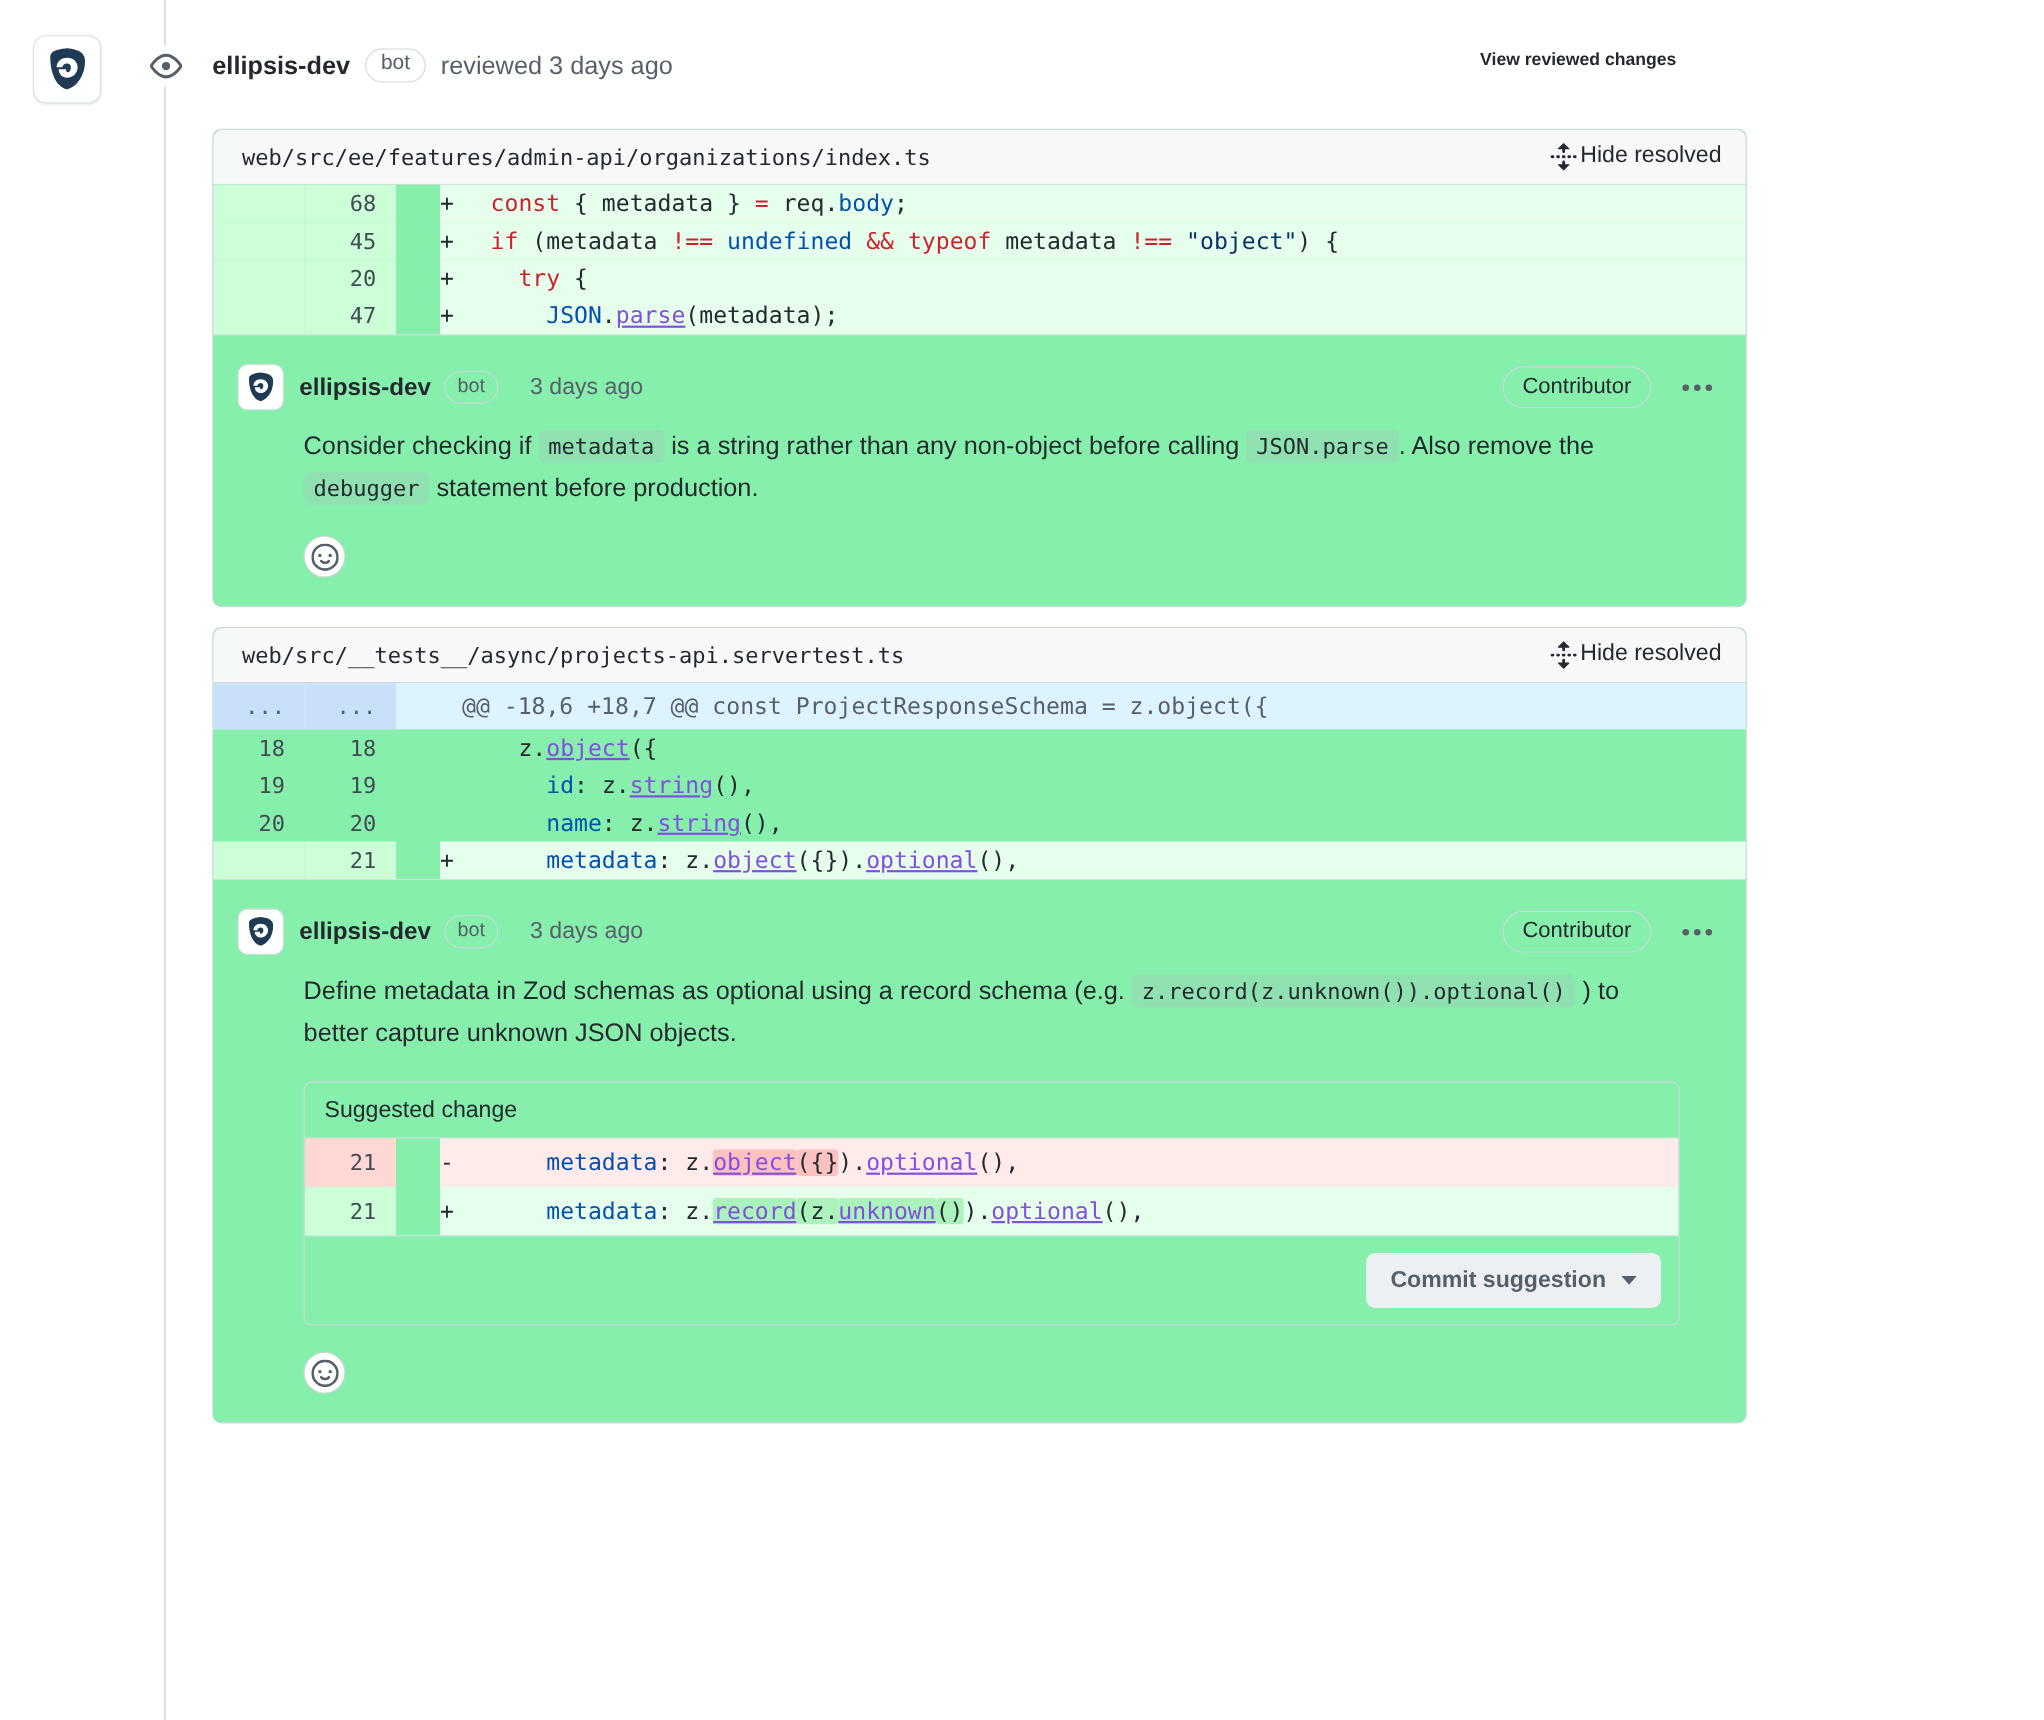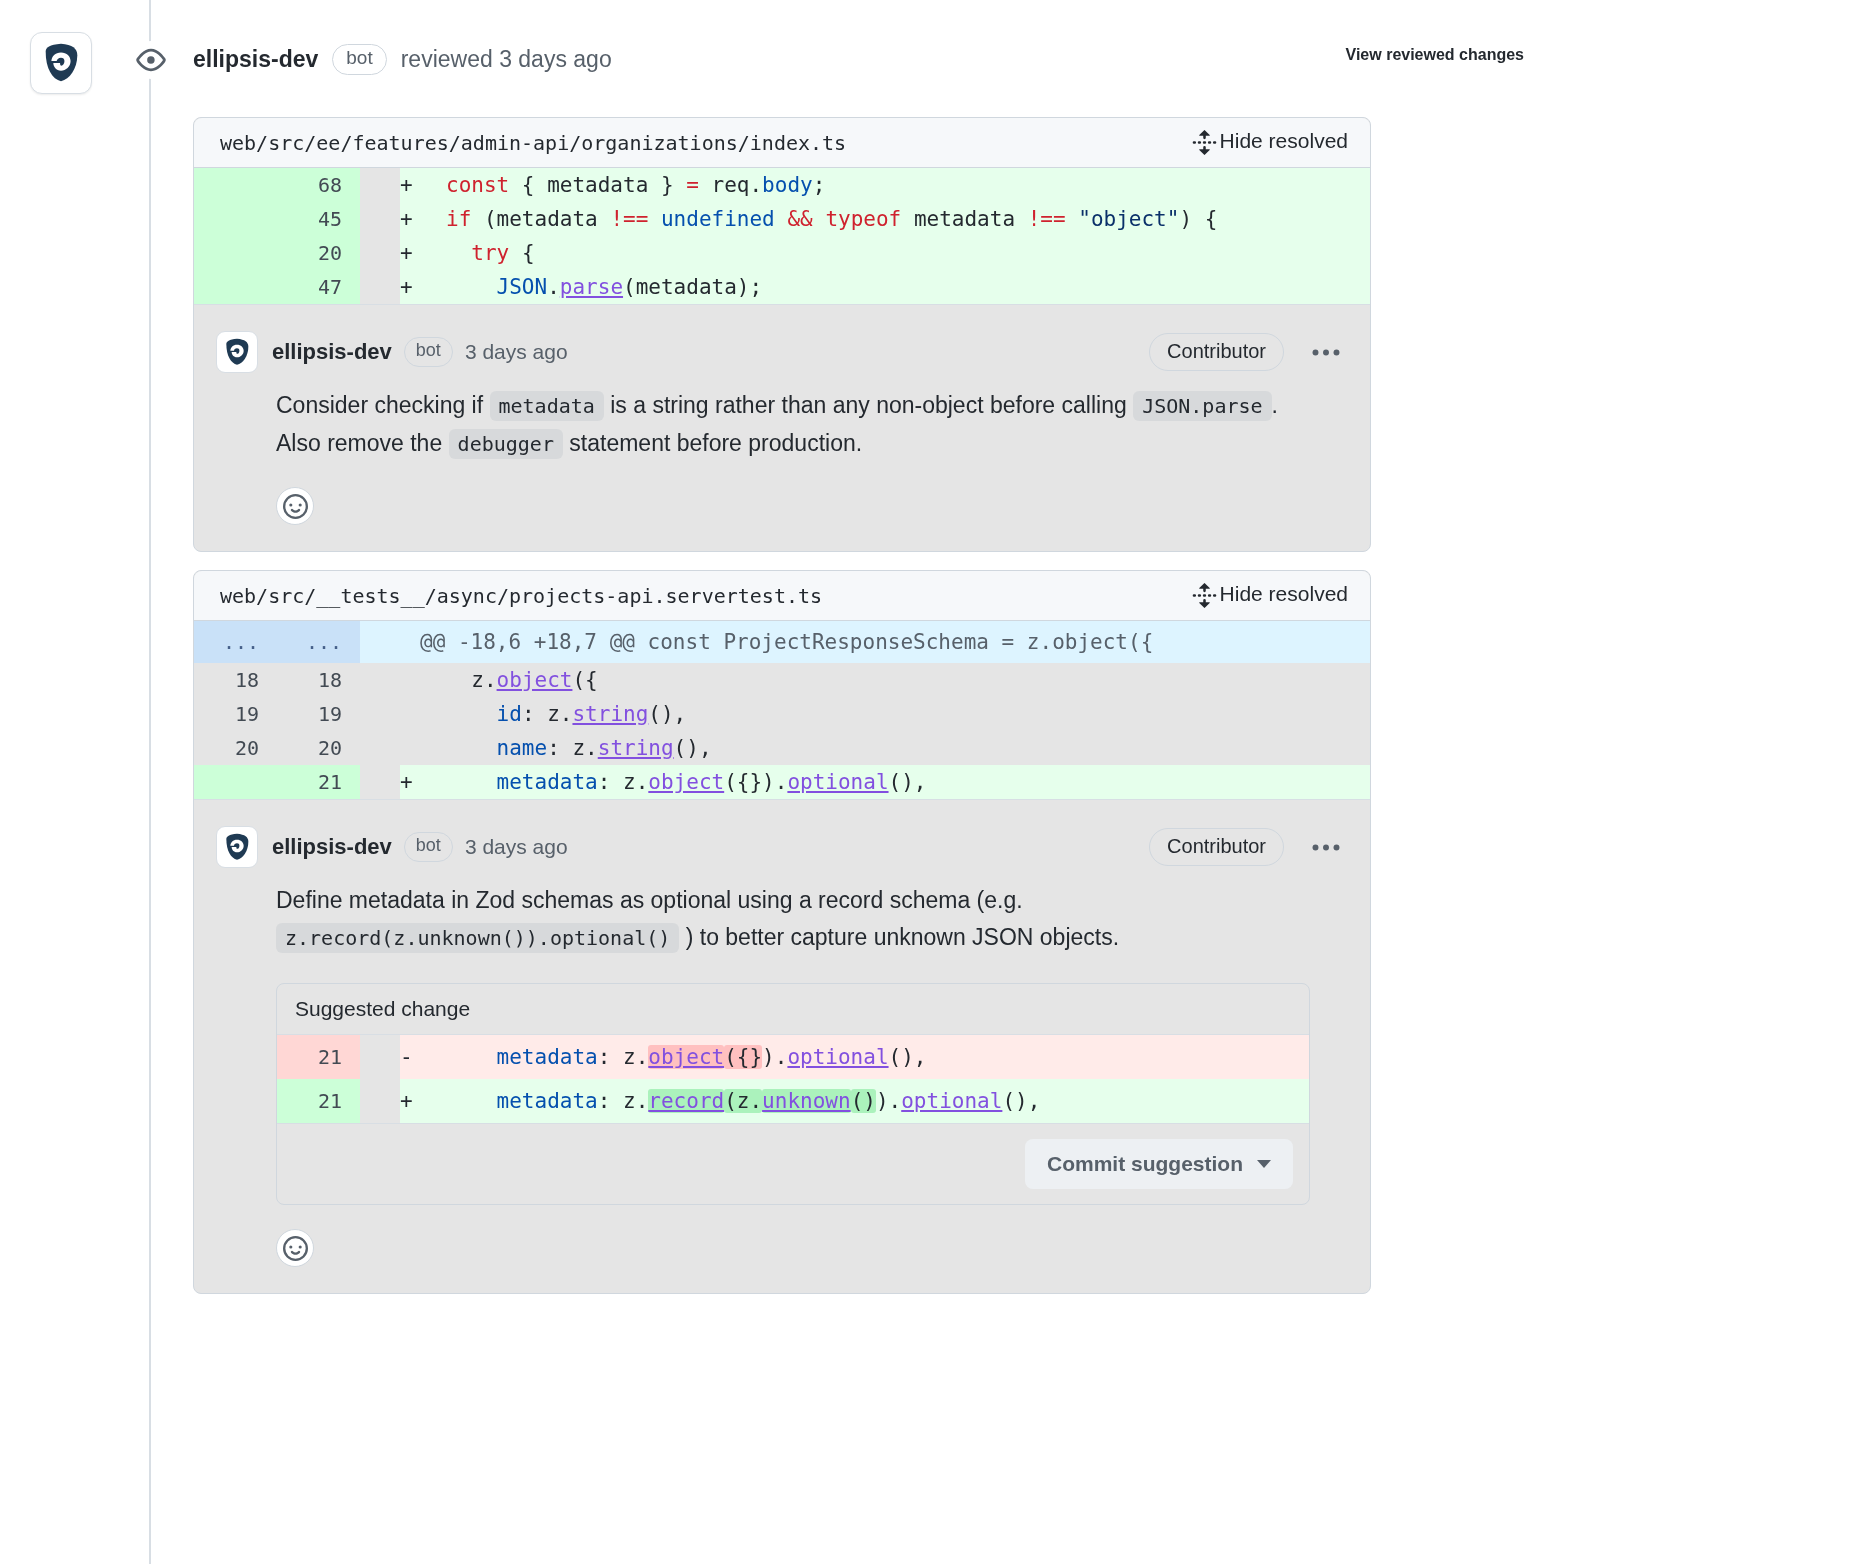--- a/index.html
+++ b/index.html
@@ -11,21 +11,21 @@
              background:#fff;border:1px solid #d8dee4;display:flex;align-items:center;justify-content:center;
              box-shadow:0 1px 2px rgba(0,0,0,.08);z-index:2;}
   .eye-badge{position:absolute;left:132px;top:41px;width:38px;height:38px;border-radius:50%;
              background:#fff;display:flex;align-items:center;justify-content:center;z-index:2;}
   .review-header-line{position:absolute;left:193px;top:44px;display:flex;align-items:center;gap:14px;z-index:2;}
   .author{font-weight:700;font-size:23px;}
   .bot-pill{border:1px solid #d0d7de;border-radius:999px;padding:3px 13px 5px;font-size:19px;color:#57606a;line-height:1.1;}
   .meta{font-size:23px;color:#57606a;}
   .view-link{position:absolute;right:334px;top:46px;font-size:16px;font-weight:600;color:#24292f;z-index:2;cursor:pointer;text-decoration:none;}
 
-  .card{position:absolute;left:193px;width:1178px;background:#e5e5e5;border:1px solid #d0d7de;border-radius:8px;z-index:1;}
+  .card{position:absolute;left:193px;width:1395px;background:#86efac;border:1px solid #d0d7de;border-radius:8px;z-index:1;}
   .card1{top:117px;}
   .card2{top:570px;}
   .file-header{display:flex;align-items:center;justify-content:space-between;height:50px;
                padding:0 22px 0 26px;background:#f6f8fa;border-bottom:1px solid #d0d7de;border-radius:8px 8px 0 0;}
   .filename{font-family:"DejaVu Sans Mono",monospace;font-size:20px;color:#24292f;}
   .hide-resolved{display:flex;align-items:flex-start;gap:2px;font-size:21px;color:#24292f;background:none;border:none;cursor:pointer;font-family:inherit;}
 
   .drow{display:flex;height:34px;line-height:34px;font-family:"DejaVu Sans Mono",monospace;font-size:21px;white-space:pre;}
   .drow.hunk{height:42px;line-height:42px;background:#ddf4ff;color:#57606a;}
   .gut{width:83px;flex:none;text-align:right;padding-right:18px;font-size:20px;color:#424a53;cursor:pointer;}
@@ -46,21 +46,21 @@
   .tk-e{color:#8250df;text-decoration:underline;}
   .tk-p{color:#24292f;}
   .tk-h{color:#57606a;}
 
   .comment{border-top:1px solid #d8dee4;padding:26px 24px 26px 22px;}
   .comment-head{display:flex;align-items:center;}
   .avatar-sm{width:42px;height:42px;border-radius:9px;border:1px solid #d8dee4;background:#fff;
              display:flex;align-items:center;justify-content:center;flex:none;cursor:pointer;}
   .c-name{font-weight:700;font-size:22px;margin-left:14px;cursor:pointer;}
   .c-bot{border:1px solid #d0d7de;border-radius:999px;padding:2px 11px 4px;font-size:18px;color:#57606a;margin-left:12px;line-height:1.2;}
-  .c-time{font-size:21px;color:#57606a;margin-left:12px;cursor:pointer;}
+  .c-time{font-size:21px;color:#57606a;margin-left:29px;cursor:pointer;}
   .spacer{flex:1;}
   .role-pill{border:1px solid #d0d7de;border-radius:999px;padding:6px 17px 8px;font-size:20px;color:#24292f;line-height:1.1;}
   .kebab{margin-left:22px;background:none;border:none;cursor:pointer;display:flex;align-items:center;padding:6px;}
   .comment-body{margin:14px 34px 0 60px;font-size:23px;line-height:37px;max-width:1236px;}
   .inline-code{font-family:"DejaVu Sans Mono",monospace;font-size:20px;background:rgba(175,184,193,.25);
                border-radius:6px;padding:3px 9px;white-space:nowrap;}
   .reaction{margin:24px 0 0 60px;width:38px;height:38px;border:1px solid #d0d7de;border-radius:999px;
             background:#fff;display:flex;align-items:center;justify-content:center;cursor:pointer;}
 
   .sug-box{margin:26px 36px 0 60px;border:1px solid #d0d7de;border-radius:8px;overflow:hidden;}

